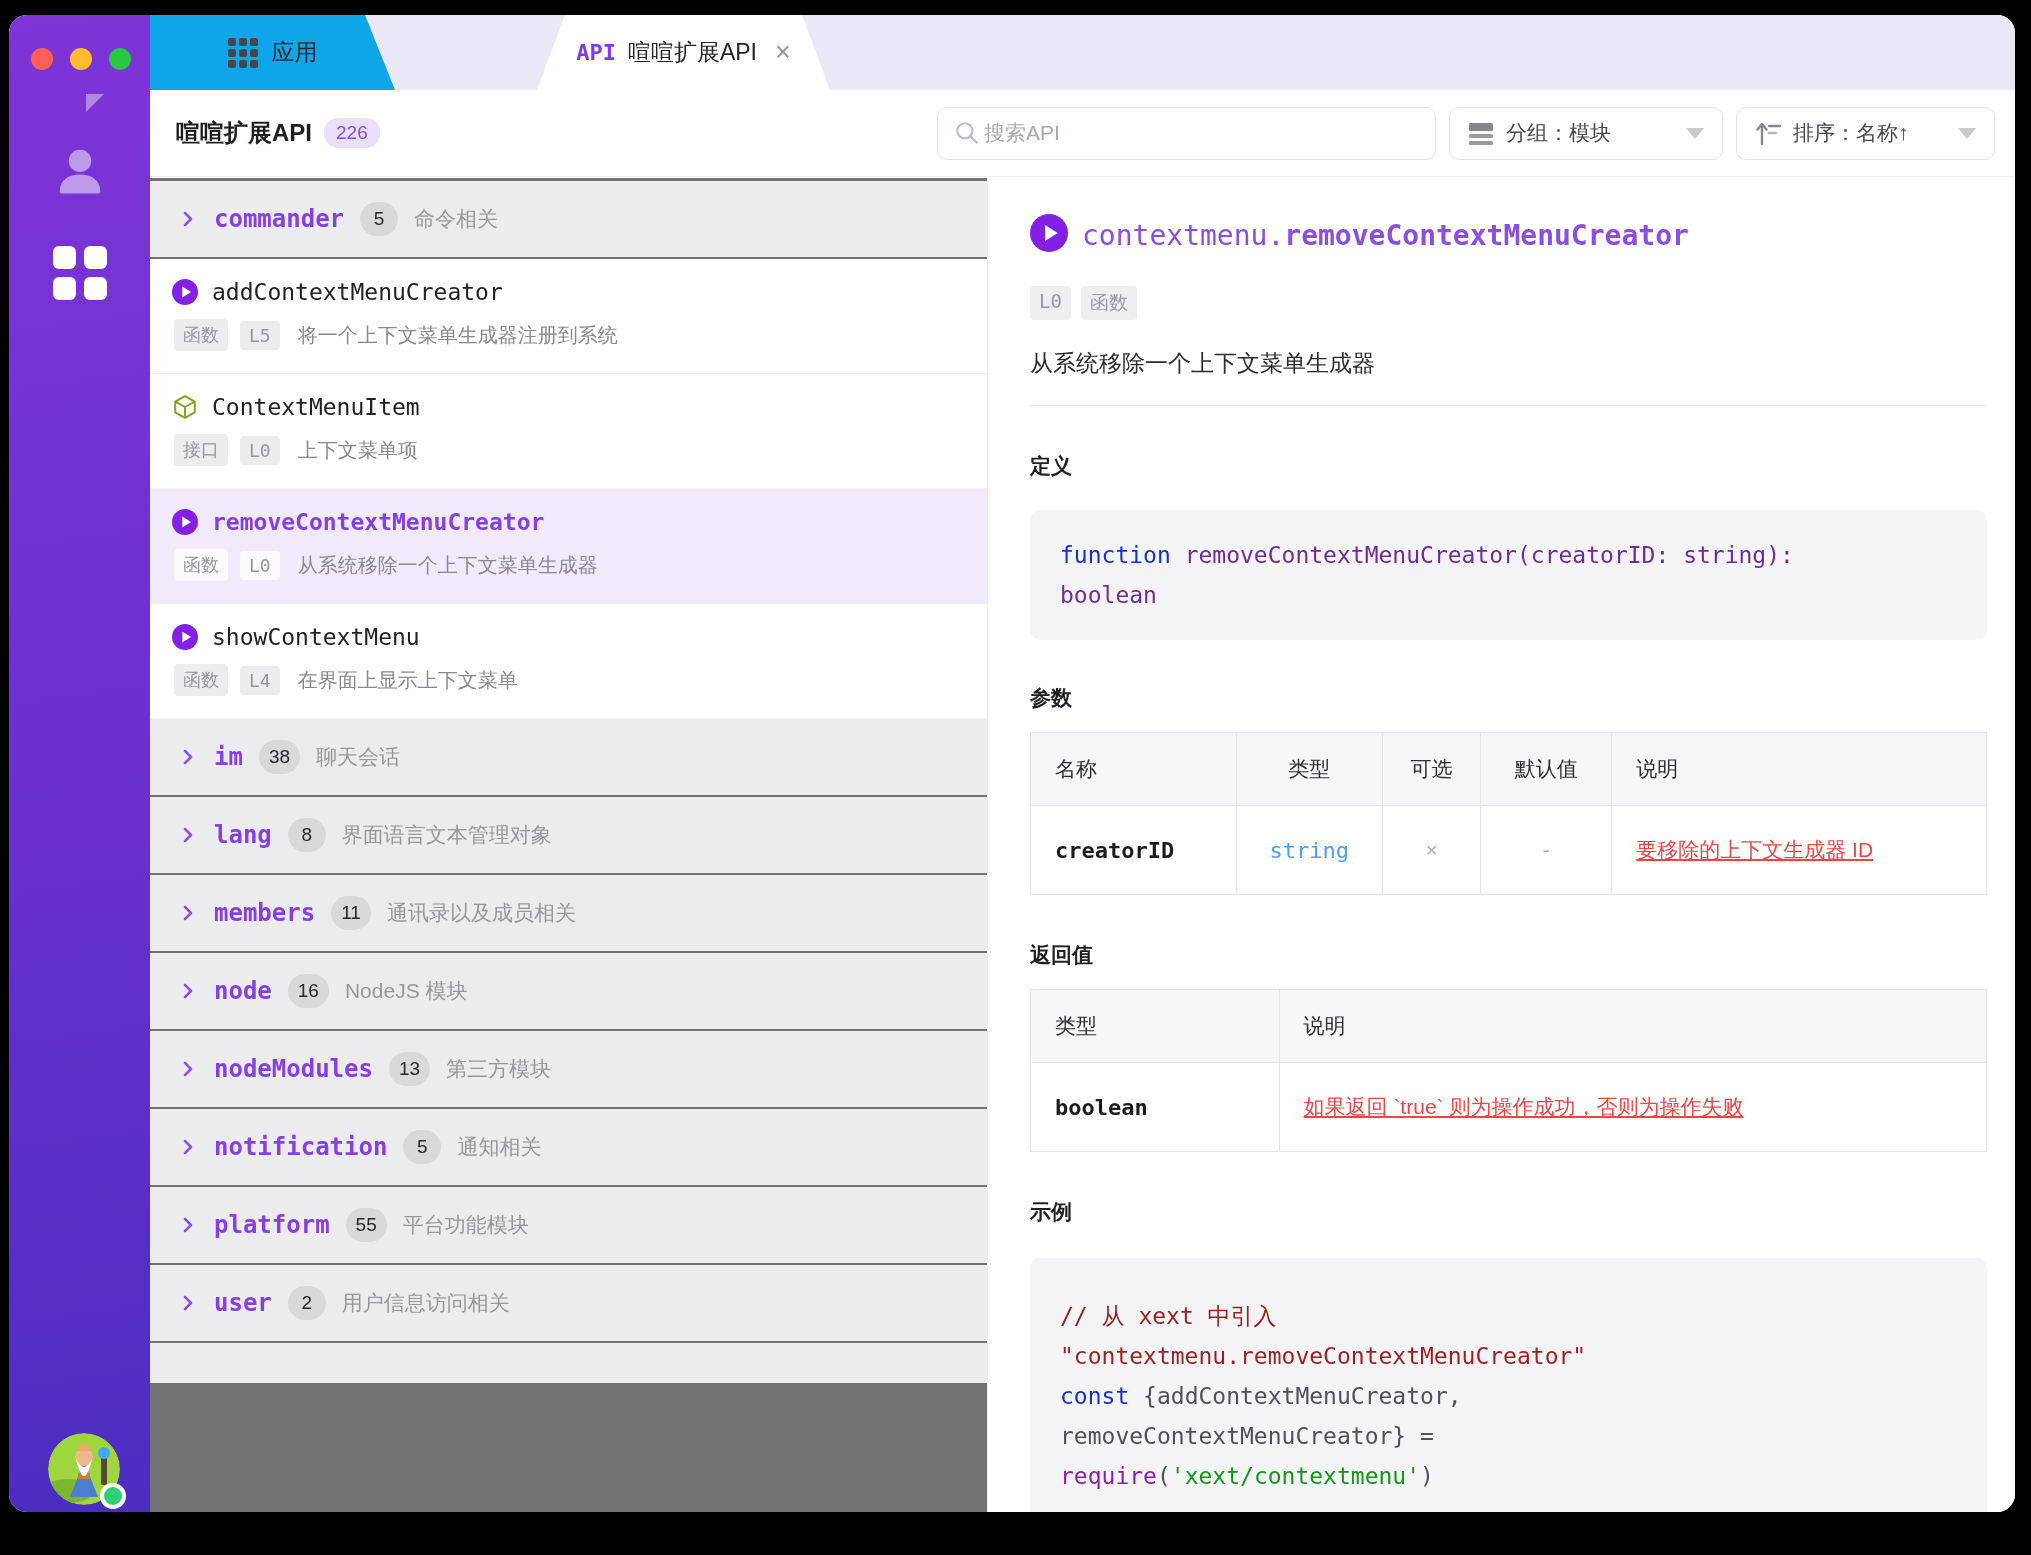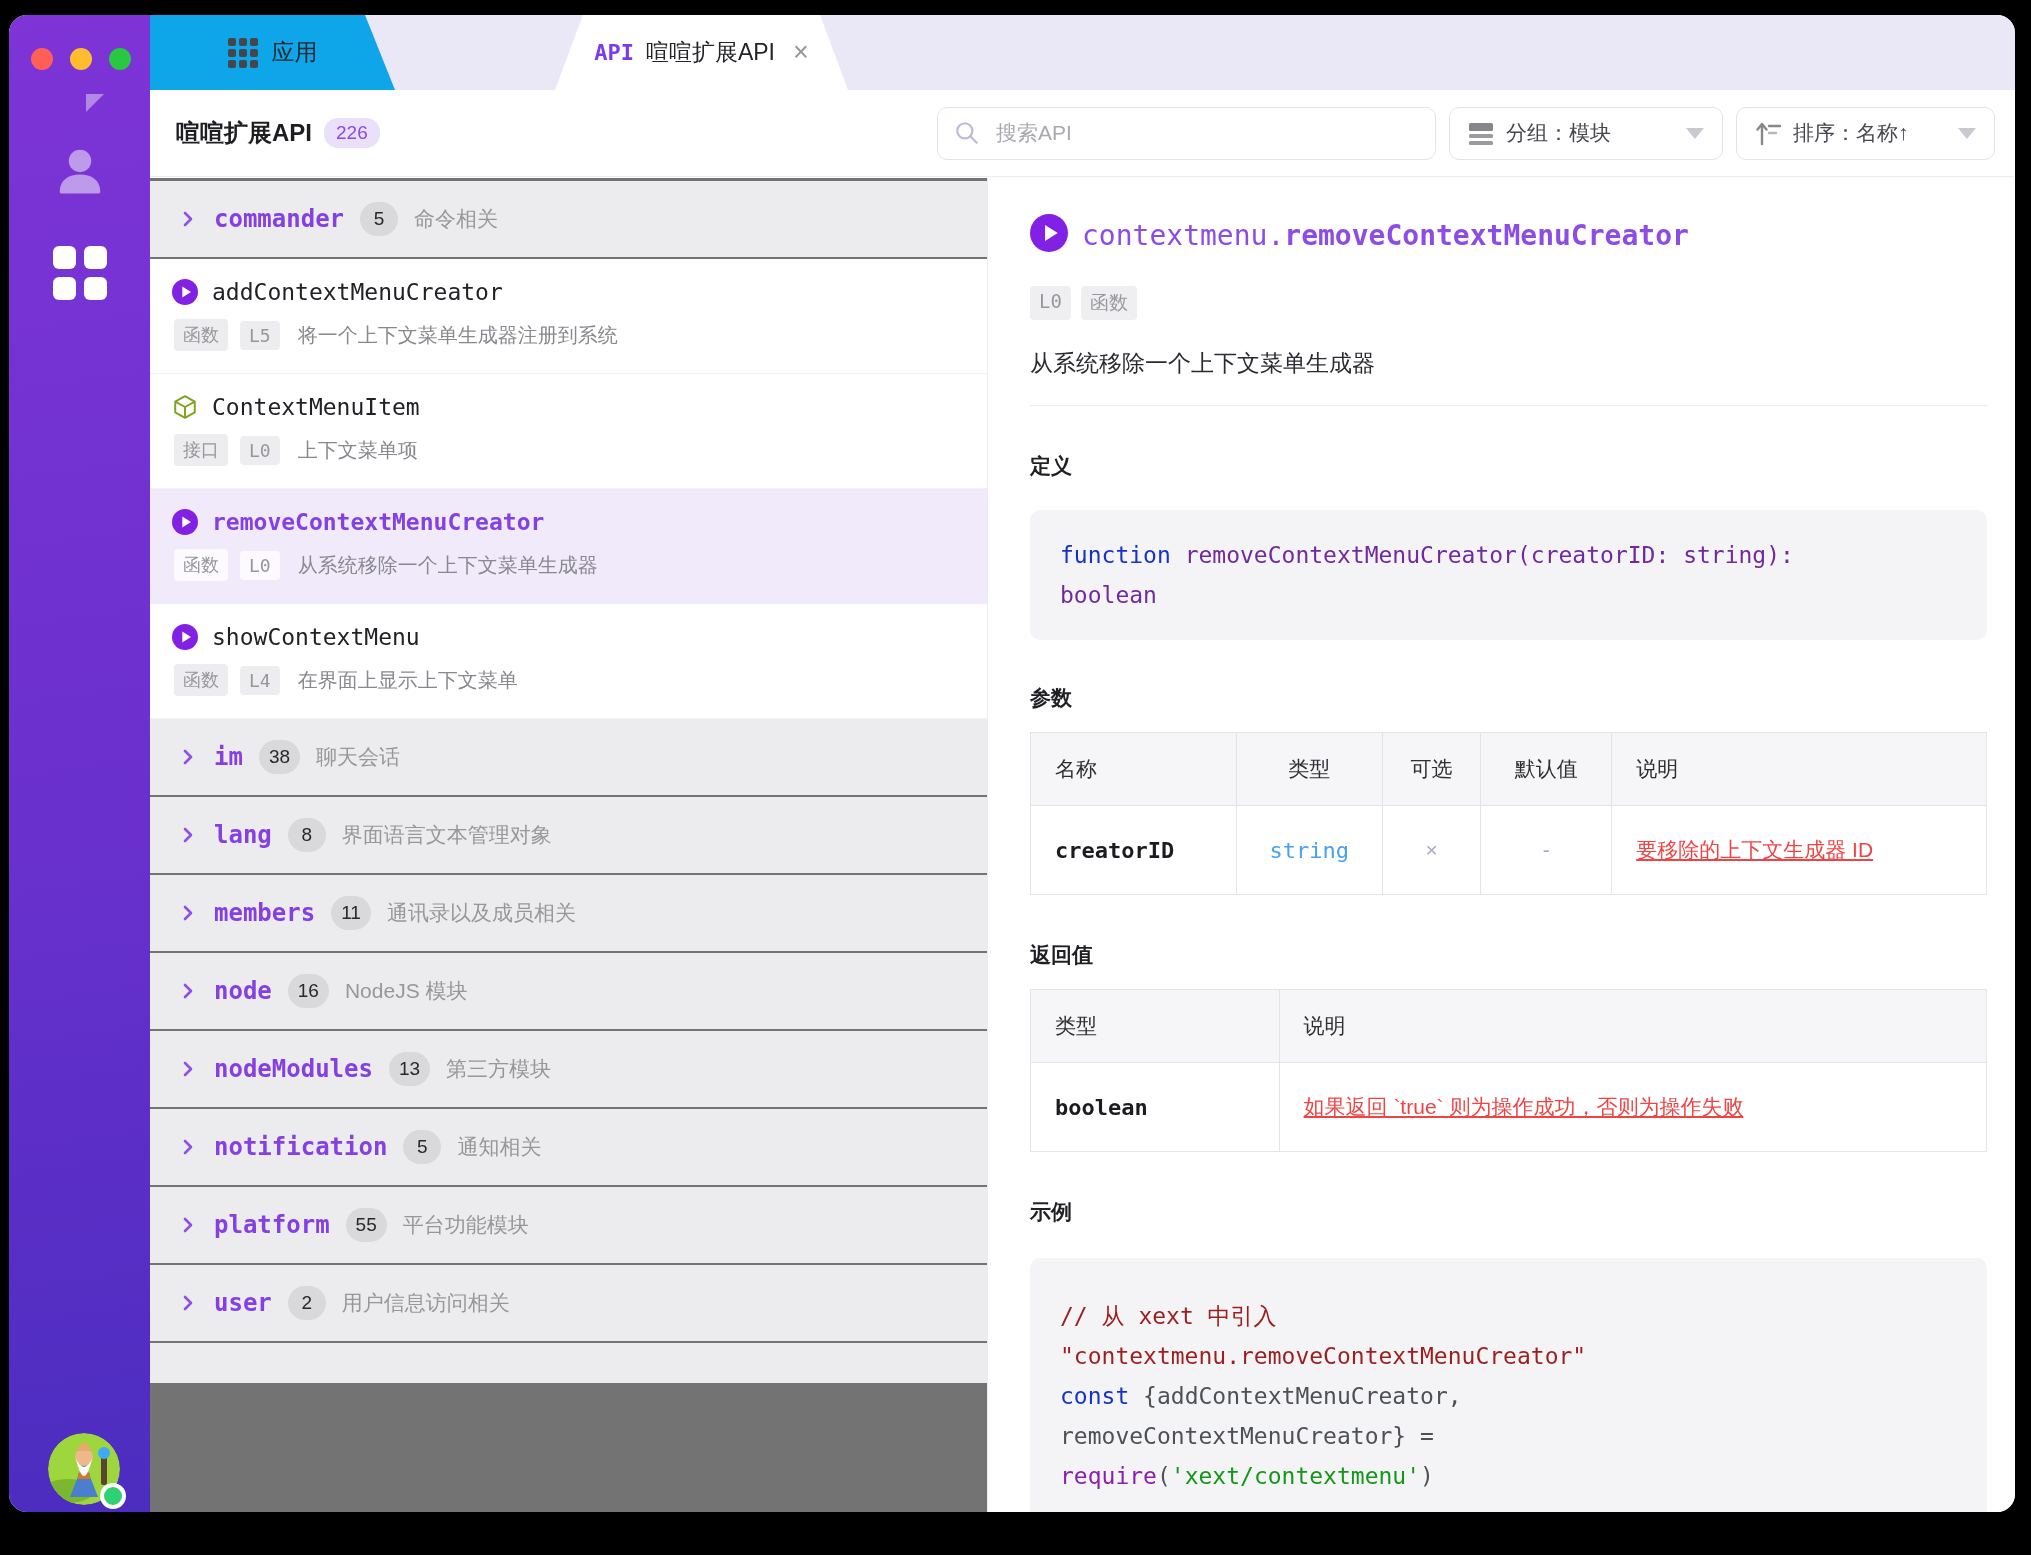--- a/index.html
+++ b/index.html
@@ -30,34 +30,34 @@
   
   .main { position:absolute; left:141px; top:0; right:0; height:100%; }
 
   .tabbar { position:relative; height:75px; background:#eae7f7; }
   .tab { position:absolute; top:0; height:75px; display:flex; align-items:center; justify-content:center; }
   .tab-apps { left:0; width:245px; background:#0ea5e9; gap:14px;
               clip-path:polygon(0 0, calc(100% - 30px) 0, 100% 100%, 0 100%); }
   .grid9 { width:30px; height:30px; display:grid; grid-template-columns:repeat(3,8px); grid-template-rows:repeat(3,8px); gap:3px; }
   .grid9 span { background:#45454c; border-radius:2px; }
   .tab-apps .tlabel { font-size:23px; color:#27272c; }
-  .tab-active { left:405px; width:293px; background:#fff; gap:12px;
+  .tab-active { left:387px; width:293px; background:#fff; gap:12px;
                 clip-path:polygon(28px 0, calc(100% - 28px) 0, 100% 100%, 0 100%); }
   .api-mark { font-size:22px; font-weight:bold; color:#7c3bea; }
   .tab-active .ttitle { font-size:23px; color:#232328; }
   .tab-close { font-size:27px; color:#96969c; margin-left:6px; line-height:1; }
 
   .header { position:absolute; top:75px; left:0; right:0; height:87px; background:#fff;
             border-bottom:1px solid #ececf0; display:flex; align-items:center; padding:0 20px 0 26px; }
   .h-title { font-size:24px; font-weight:bold; color:#1e1e22; }
   .h-badge { margin-left:12px; background:#ebe0fa; color:#8a4be0; font-size:19px;
              padding:4px 12px; border-radius:14px; }
   .h-right { margin-left:auto; display:flex; gap:13px; align-items:center; }
   .searchbox { width:499px; height:53px; border:1px solid #e3e3e7; border-radius:10px; background:#fff;
-               display:flex; align-items:center; padding:0 16px; gap:16px; }
+               display:flex; align-items:center; padding:0 16px; gap:4px; }
   .searchbox input { border:none; outline:none; flex:1; font-size:21px; color:#46464c;
                      font-family:"Liberation Sans","DejaVu Sans",sans-serif; }
   .searchbox input::placeholder { color:#a8a8b0; }
   .hbtn { height:53px; border:1px solid #e3e3e7; border-radius:10px; background:#fff;
           display:flex; align-items:center; gap:12px; padding:0 18px; font-size:21px; color:#46464c; }
   .hbtn.group { width:274px; } .hbtn.sort { width:259px; }
   .caret { width:0; height:0; border-left:9px solid transparent; border-right:9px solid transparent;
            border-top:11px solid #c9c9cf; margin-left:auto; }
 
   .content { position:absolute; top:163px; left:0; right:0; bottom:0; display:flex; }

